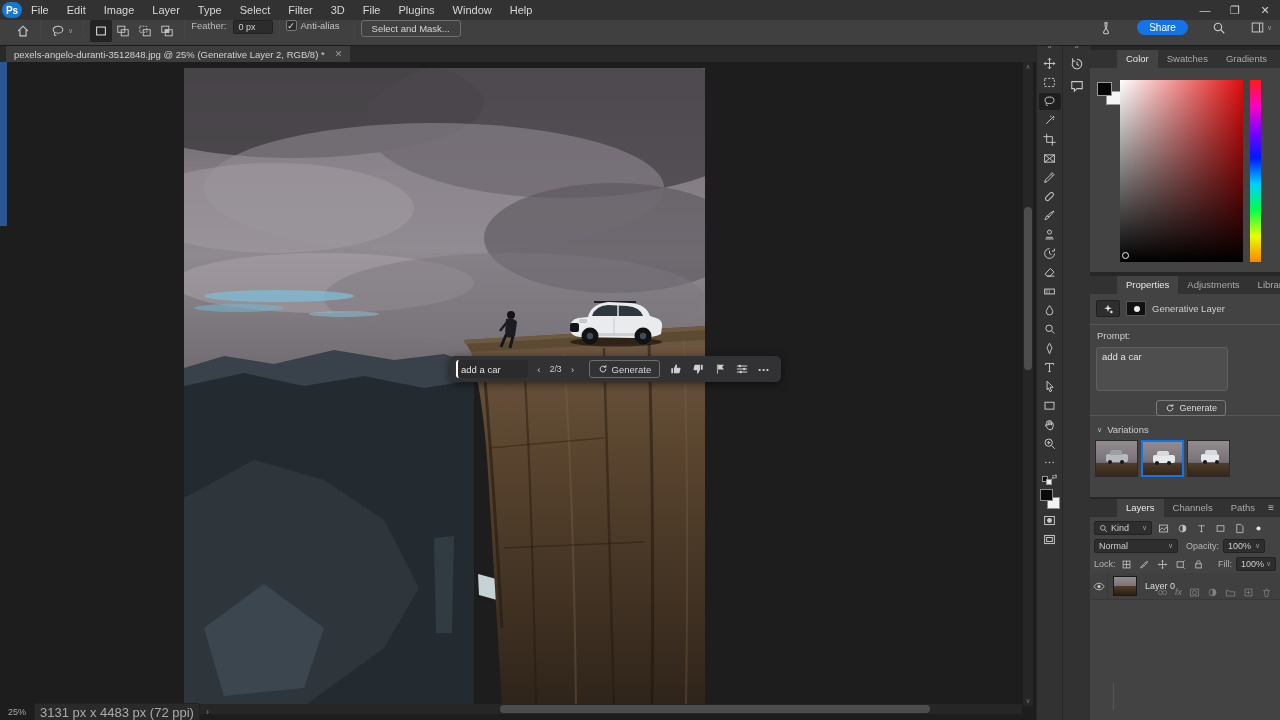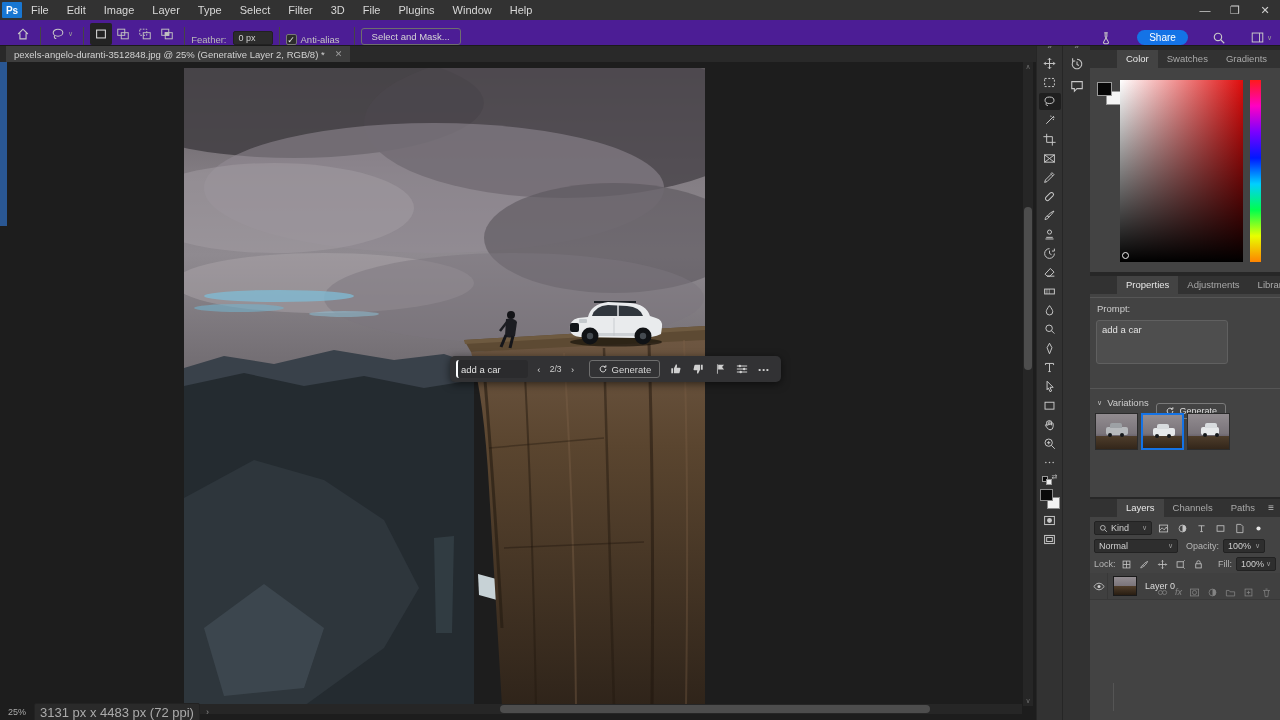--- a/index.html
+++ b/index.html
@@ -2,25 +2,25 @@
 <html><head>
 <meta charset="utf-8">
 <style>
   *{margin:0;padding:0;box-sizing:border-box;}
   html,body{width:1280px;height:720px;overflow:hidden;background:#1d1d1d;}
   body{font-family:"Liberation Sans","DejaVu Sans",sans-serif;color:#d6d6d6;-webkit-font-smoothing:antialiased;}
   #app{position:relative;width:1280px;height:720px;background:#1d1d1d;}
   .abs{position:absolute;}
   
   #menubar{left:0;top:0;width:1280px;height:20px;background:#323232;display:flex;align-items:center;font-size:11px;color:#d8d8d8;z-index:40;}
-  #pslogo{width:20px;height:16px;margin-left:2px;background:#1877d2;color:#fff;font-size:10px;font-weight:bold;display:flex;align-items:center;justify-content:center;border-radius:1px;}
+  #pslogo{width:20px;height:16px;margin-left:2px;background:#1877d2;color:#fff;font-size:10px;font-weight:bold;display:flex;align-items:center;justify-content:center;border-radius:8px;}
   .menuitem{padding:0 9px;line-height:20px;cursor:default;}
   #winctl{margin-left:auto;display:flex;color:#cfcfcf;font-size:11px;}
   #winctl span{width:30px;text-align:center;line-height:20px;}
-  #optionsbar{left:0;top:20px;width:1280px;height:26px;background:#4c1d95;border-bottom:1px solid #1b1b1b;display:flex;align-items:flex-end;font-size:10px;color:#c9c9c9;z-index:40;}
+  #optionsbar{left:0;top:20px;width:1280px;height:26px;background:#404040;border-bottom:1px solid #1b1b1b;display:flex;align-items:flex-start;font-size:10px;color:#c9c9c9;z-index:40;}
   .sep{width:1px;height:18px;background:#454545;margin:0 6px;}
   .obtn{display:flex;align-items:center;justify-content:center;height:22px;padding:0 4px;}
   .pressed{background:#232323;border-radius:2px;}
   .inset{background:#2c2c2c;border:1px solid #212121;border-radius:2px;color:#cfcfcf;font-size:9px;padding:1px 5px;}
   .checkbox{width:11px;height:11px;background:#2c2c2c;border:1px solid #777;border-radius:2px;font-size:9px;line-height:10px;text-align:center;color:#e8e8e8;margin-right:4px;}
   .outbtn{border:1px solid #6e6e6e;border-radius:3px;padding:2px 10px;font-size:9.5px;color:#d6d6d6;background:transparent;}
   #sharebtn{background:#1473e6;color:#fff;border-radius:9px;padding:2px 12px;font-size:10px;}
   
   #tabbar{left:0;top:46px;width:1036px;height:16px;background:#292929;z-index:30;}
   #doctab{position:absolute;left:6px;top:0;height:16px;background:#3d3d3d;display:flex;align-items:center;padding:0 8px;font-size:9.5px;color:#d2d2d2;white-space:nowrap;}
@@ -535,20 +535,32 @@
     </div>
 
     <div class="panel" style="top:236px;height:221px">
       <div class="ptabs">
         <span class="ptab on">Properties</span>
         <span class="ptab">Adjustments</span>
         <span class="ptab">Libraries</span>
         <span class="pmenu">≡</span>
       </div>
       <div style="position:relative">
+        <div class="proprow">
+          <span class="chip">
+              <svg viewBox="0 0 16 16">
+                <path d="M8 2l1.2 3.8L13 7l-3.8 1.2L8 12l-1.2-3.8L3 7l3.8-1.2z" fill="#e0e0e0" stroke="none"></path>
+                <circle cx="12.5" cy="12" r="1.2" fill="#e0e0e0"></circle>
+              </svg>
+            </span>
+          <span class="chipmask">
+              <i></i>
+            </span>
+          <span class="plabel">Generative Layer</span>
+        </div>
         <div class="pdivider"></div>
         <div class="plabel" style="padding:2px 7px">Prompt:</div>
         <div id="promptbox">add a car</div>
         <div id="genbtn">
           <svg viewBox="0 0 14 14">
               <path d="M11 7a4 4 0 11-1.2-2.8M11 1.8V4.4H8.4"></path>
             </svg>
           <span>Generate</span>
         </div>
         <div class="pdivider" style="margin-top:24px"></div>

